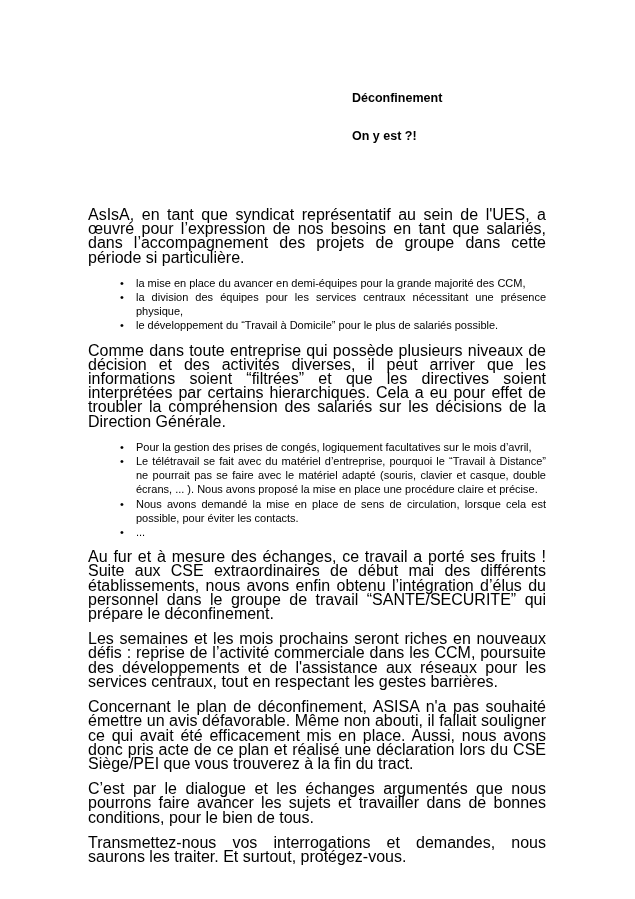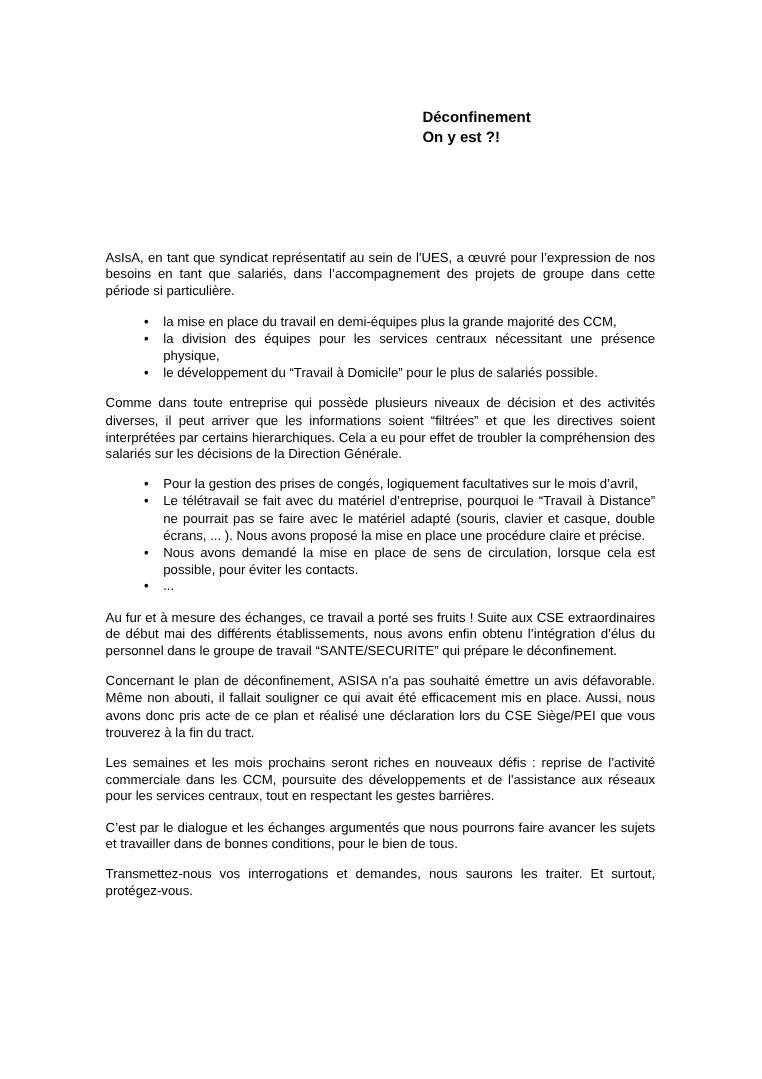--- a/index.html
+++ b/index.html
@@ -41,32 +41,32 @@
     left: 352px;
     top: 92px;
     width: 230px;
     text-align: left;
     font-weight: bold;
     font-size: 12.5px;
     line-height: 1.05;
     color: #000;
   }
   .title-line1 { display: block; }
-  .title-line2 { display: block; margin-top: 3px; }
+  .title-line2 { display: block; margin-top: 25px; }
 
   
   .content {
     position: absolute;
     left: 88px;
     top: 208px;
     width: 458px;
   }
   p.para {
     margin: 0 0 11px 0;
-    font-size: 11px;
+    font-size: 16px;
     line-height: 14.2px;
     text-align: justify;
     text-justify: inter-word;
     hyphens: none;
   }
   ul.bullets {
     margin: 0 0 11px 0;
     padding: 0 0 0 48px;
     list-style: none;
   }
@@ -104,40 +104,40 @@
     </div>
 
   </div>
 
   <div class="content">
 
     <p class="para">AsIsA, en tant que syndicat représentatif au sein de l'UES, a œuvré pour l’expression de nos besoins en tant que salariés, dans l’accompagnement des projets de groupe dans cette période si particulière.</p>
 
 
     <ul class="bullets">
-      <li>la mise en place du travail en demi-équipes plus la grande majorité des CCM,</li>
+      <li>la mise en place du avancer en demi-équipes pour la grande majorité des CCM,</li>
       <li>la division des équipes pour les services centraux nécessitant une présence physique,</li>
       <li>le développement du “Travail à Domicile” pour le plus de salariés possible.</li>
     </ul>
 
     <p class="para">Comme dans toute entreprise qui possède plusieurs niveaux de décision et des activités diverses, il peut arriver que les informations soient “filtrées” et que les directives soient interprétées par certains hierarchiques. Cela a eu pour effet de troubler la compréhension des salariés sur les décisions de la Direction Générale.</p>
 
 
     <ul class="bullets">
       <li>Pour la gestion des prises de congés, logiquement facultatives sur le mois d’avril,</li>
       <li>Le télétravail se fait avec du matériel d’entreprise, pourquoi le “Travail à Distance” ne pourrait pas se faire avec le matériel adapté (souris, clavier et casque, double écrans, ... ). Nous avons proposé la mise en place une procédure claire et précise.</li>
       <li>Nous avons demandé la mise en place de sens de circulation, lorsque cela est possible, pour éviter les contacts.</li>
       <li class="tight">...</li>
     </ul>
 
     <p class="para">Au fur et à mesure des échanges, ce travail a porté ses fruits ! Suite aux CSE extraordinaires de début mai des différents établissements, nous avons enfin obtenu l’intégration d’élus du personnel dans le groupe de travail “SANTE/SECURITE” qui prépare le déconfinement.</p>
 
+    <p class="para">Les semaines et les mois prochains seront riches en nouveaux défis : reprise de l’activité commerciale dans les CCM, poursuite des développements et de l'assistance aux réseaux pour les services centraux, tout en respectant les gestes barrières.</p>
+
     <p class="para">Concernant le plan de déconfinement, ASISA n'a pas souhaité émettre un avis défavorable. Même non abouti, il fallait souligner ce qui avait été efficacement mis en place. Aussi, nous avons donc pris acte de ce plan et réalisé une déclaration lors du CSE Siège/PEI que vous trouverez à la fin du tract.</p>
-
-    <p class="para">Les semaines et les mois prochains seront riches en nouveaux défis : reprise de l’activité commerciale dans les CCM, poursuite des développements et de l'assistance aux réseaux pour les services centraux, tout en respectant les gestes barrières.</p>
 
     <p class="para">C’est par le dialogue et les échanges argumentés que nous pourrons faire avancer les sujets et travailler dans de bonnes conditions, pour le bien de tous.</p>
 
     <p class="para">Transmettez-nous vos interrogations et demandes, nous saurons les traiter. Et surtout, protégez-vous.</p>
 
   </div>
 
 </div>
 
 </body></html>

